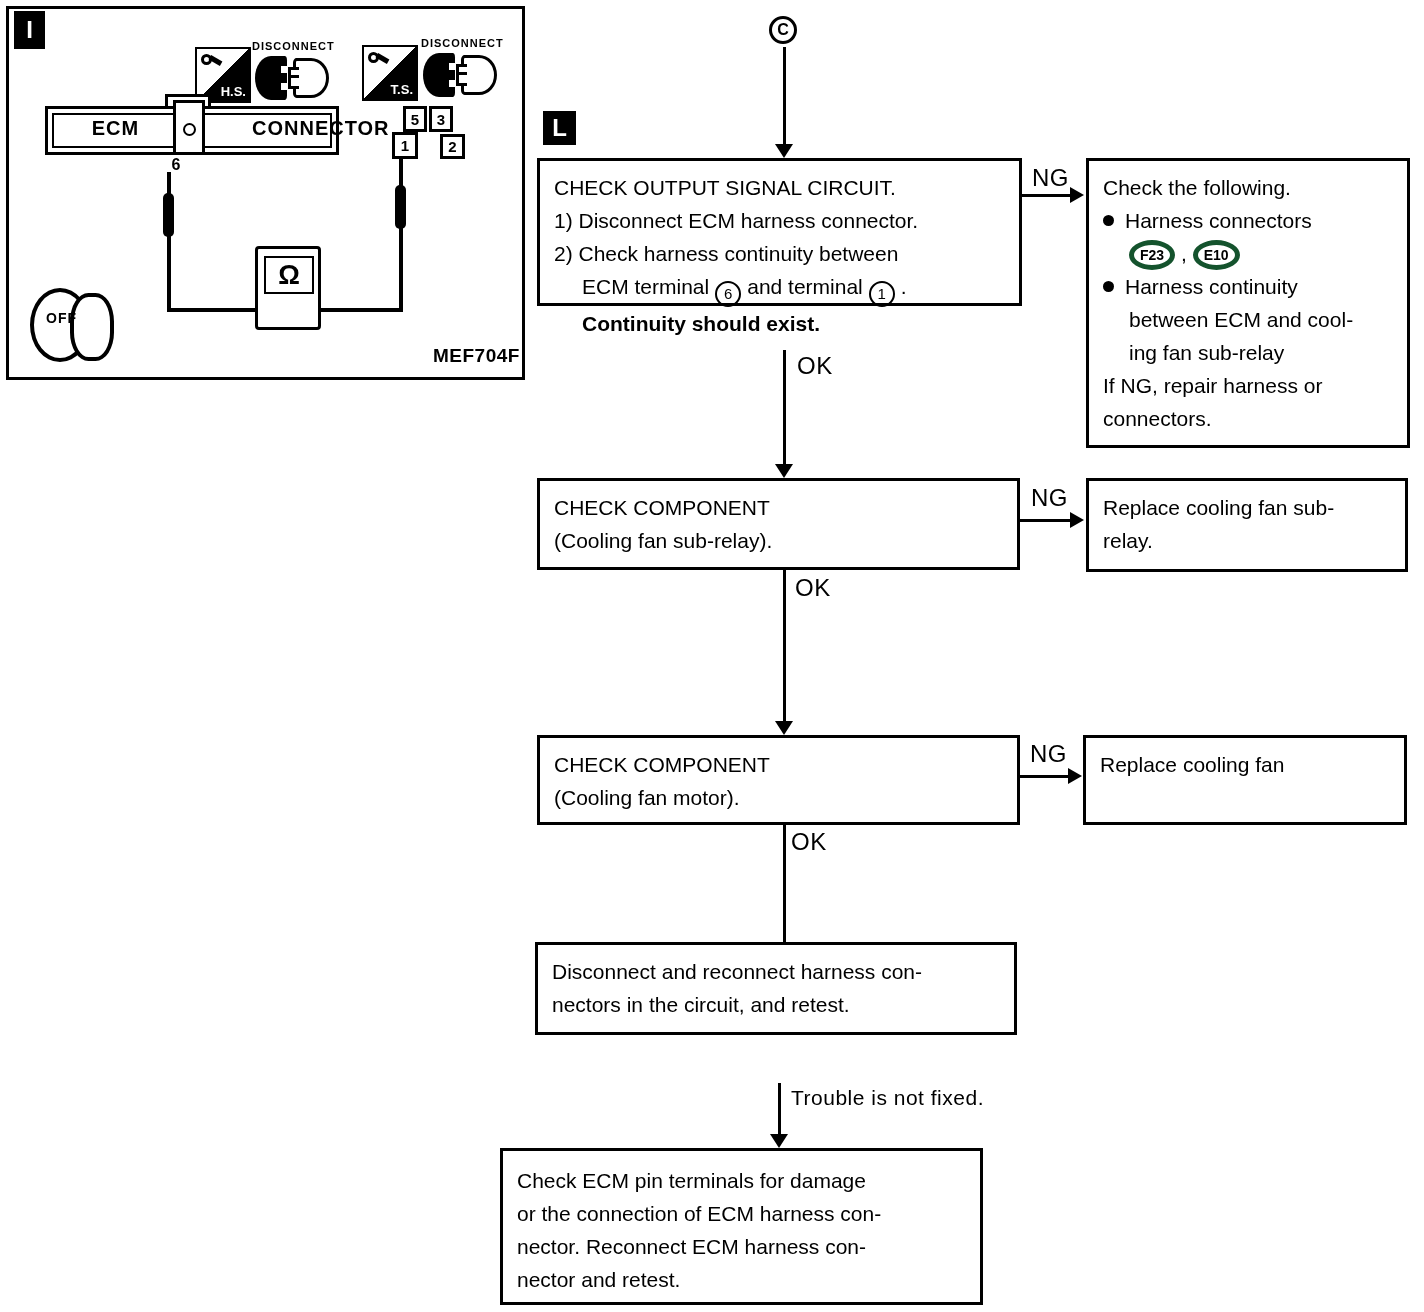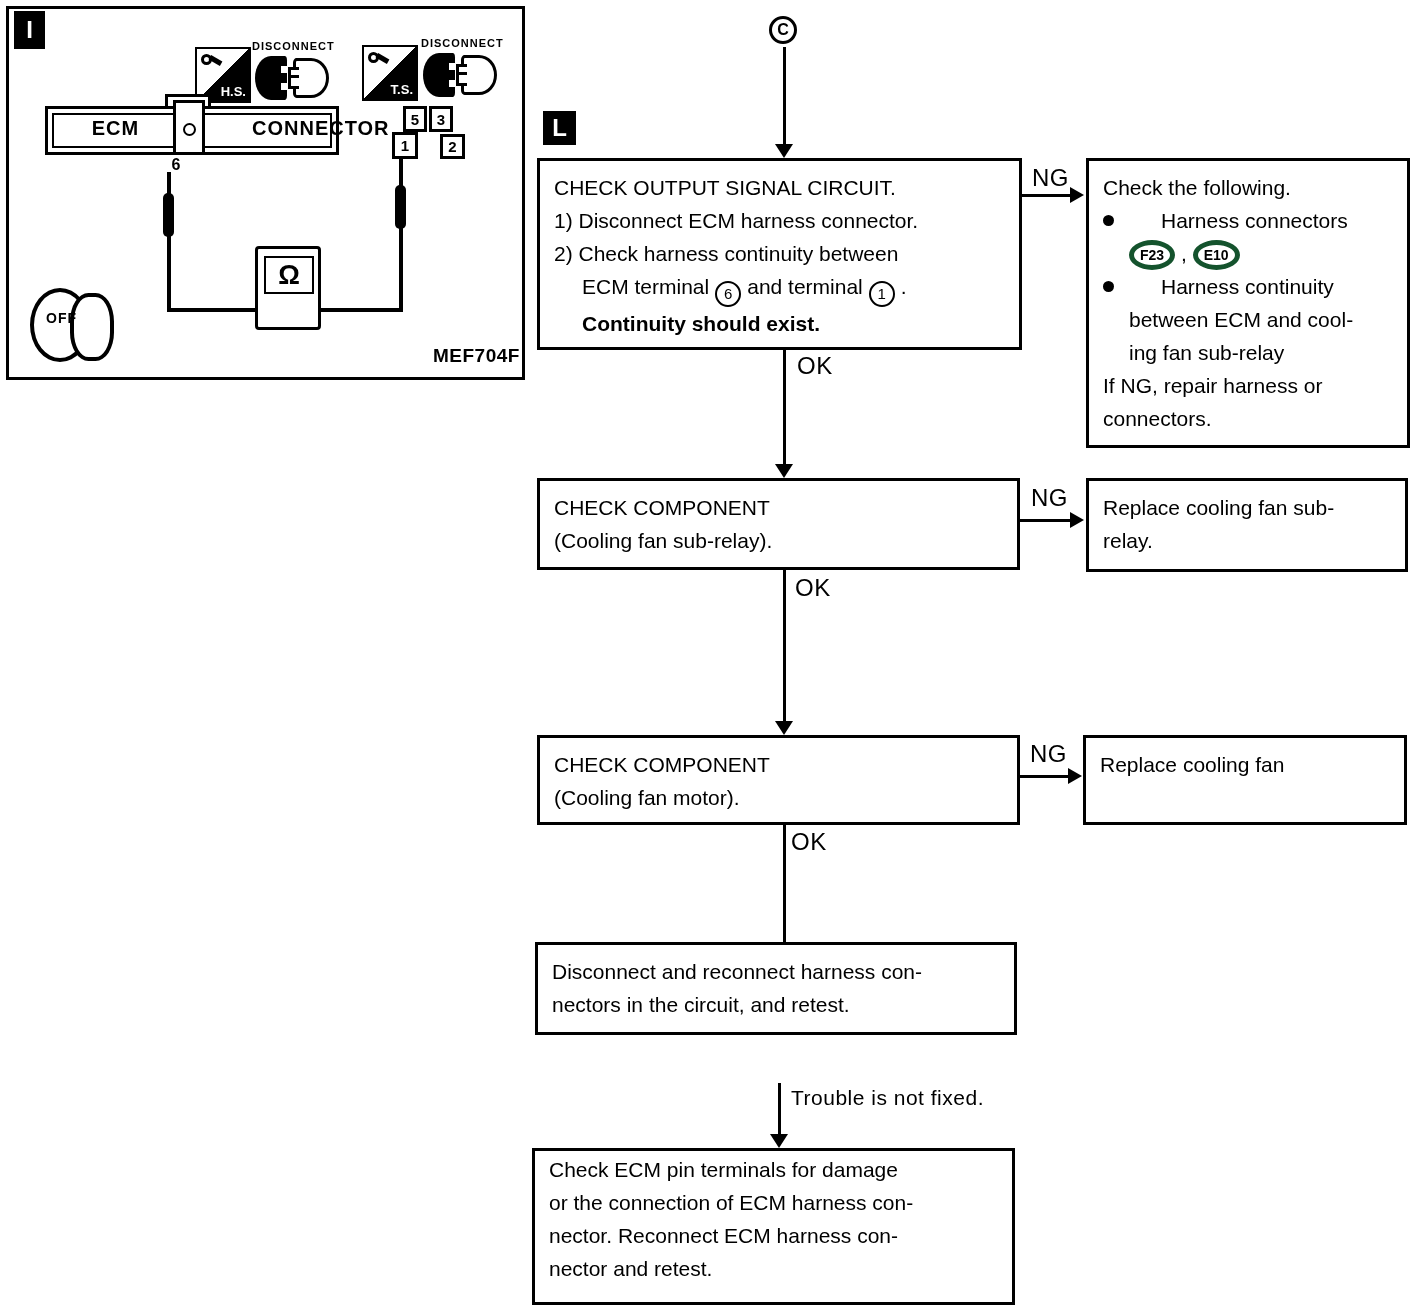--- a/index.html
+++ b/index.html
@@ -35,21 +35,21 @@
   }
   .marker {
     position:absolute; background:#000; color:#fff; display:flex;
     align-items:center; justify-content:center; font-size:24px; font-weight:bold;
   }
   .entry-circ {
     position:absolute; width:28px; height:28px; border:3px solid #000;
     border-radius:50%; box-sizing:border-box; display:flex; align-items:center;
     justify-content:center; font-size:16px; font-weight:bold;
   }
-  .bullet-row { display:flex;gap:36px; }
+  .bullet-row { display:flex; }
   .dot { width:11px; height:11px; border-radius:50%; background:#000;
     margin:11px 11px 0 0; flex:none; }
   .rb-indent { padding-left:26px; }
   
   .frame { position:absolute; left:6px; top:6px; width:519px; height:374px;
     border:3px solid #000; box-sizing:border-box; background:#fff; }
   .frame * { box-sizing:border-box; }
   .tri-badge { position:absolute; width:56px; height:56px; border:2px solid #000;
     background:linear-gradient(to bottom right,#fff 49.5%,#000 50%); }
   .tri-label { position:absolute; right:3px; bottom:2px; color:#fff;
@@ -175,21 +175,21 @@
 
     <div class="figcode">MEF704F</div>
   </div>
 
   <div class="entry-circ" style="left:769px; top:16px;">C</div>
   <div class="vline" style="left:783px; top:47px; height:98px;"></div>
   <div class="arr-down" style="left:775px; top:144px;"></div>
 
   <div class="marker" style="left:543px; top:111px; width:33px; height:34px;">L</div>
 
-  <div class="fbox" style="left:537px; top:158px; width:485px; height:192px;">
+  <div class="fbox" style="left:537px; top:158px; width:485px; height:148px;">
     <div>CHECK OUTPUT SIGNAL CIRCUIT.</div>
     <div>1) Disconnect ECM harness connector.</div>
     <div>2) Check harness continuity between</div>
     <div class="indent">
       <span>ECM terminal</span><span class="circ">6</span><span>and terminal</span><span class="circ">1</span><span>.</span>
     </div>
     <div class="indent bold">Continuity should exist.</div>
   </div>
 
   <div class="lbl" style="left:1032px; top:164px;">NG</div>
@@ -258,20 +258,20 @@
 
   <div class="fbox" style="left:535px; top:942px; width:482px; height:93px;">
     <div>Disconnect and reconnect harness con-</div>
     <div>nectors in the circuit, and retest.</div>
   </div>
 
   <div class="lbl" style="left:791px; top:1086px; font-size:21px;">Trouble is not fixed.</div>
   <div class="vline" style="left:778px; top:1083px; height:52px;"></div>
   <div class="arr-down" style="left:770px; top:1134px;"></div>
 
-  <div class="fbox" style="left:532px; top:1148px; width:483px; height:157px; padding-top:2px;">
+  <div class="fbox" style="left:500px; top:1148px; width:483px; height:157px; padding-top:13px;">
     <div>Check ECM pin terminals for damage</div>
     <div>or the connection of ECM harness con-</div>
     <div>nector. Reconnect ECM harness con-</div>
     <div>nector and retest.</div>
   </div>
 
 </div>
 
 </body></html>

